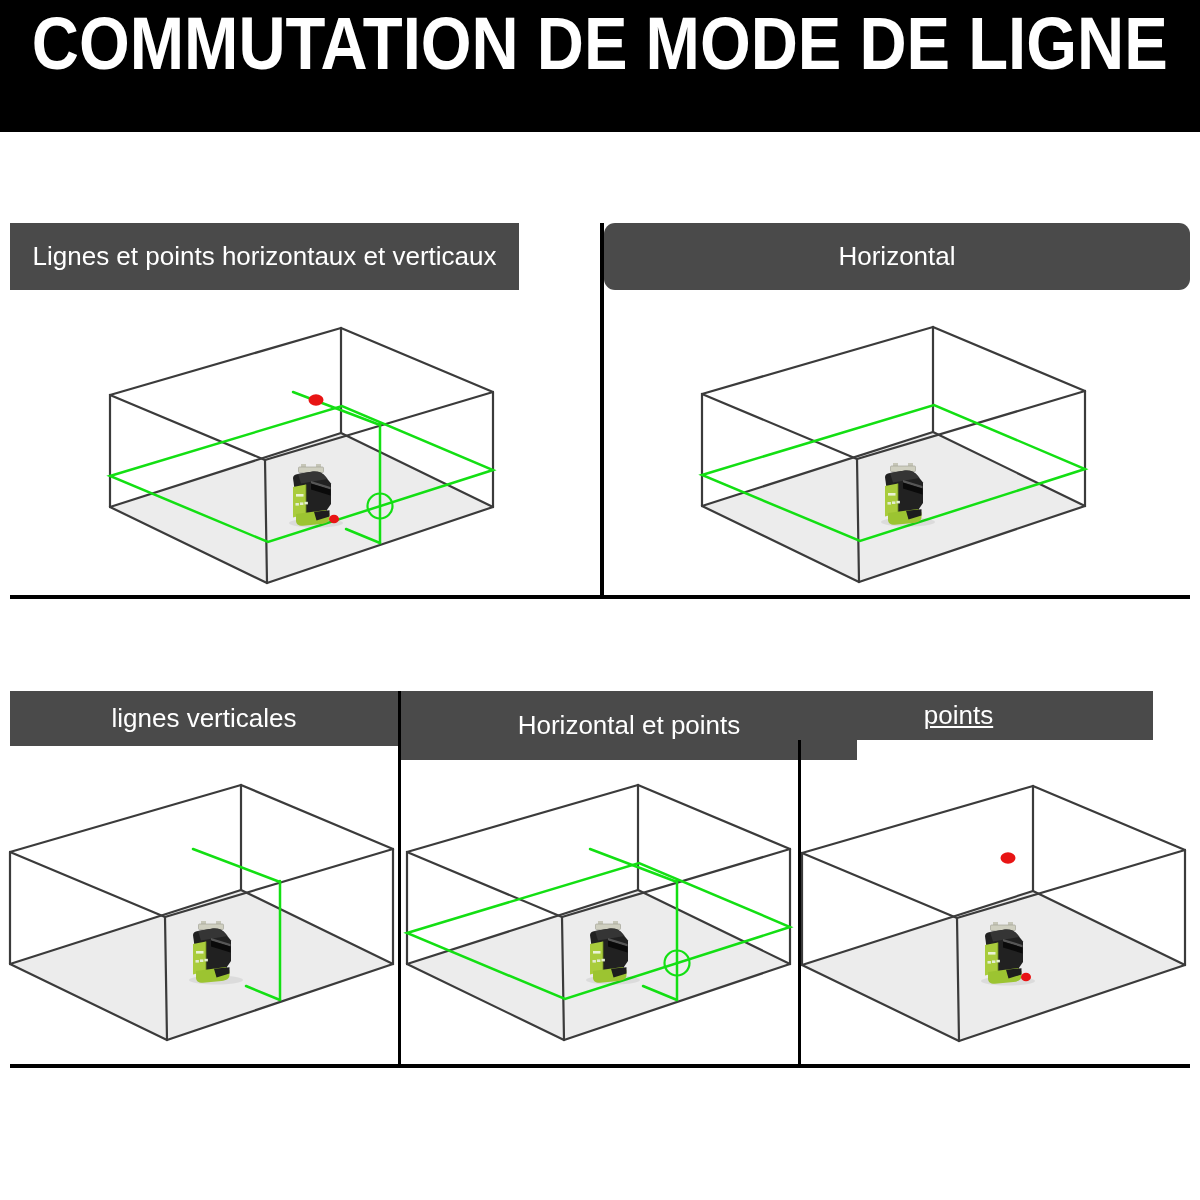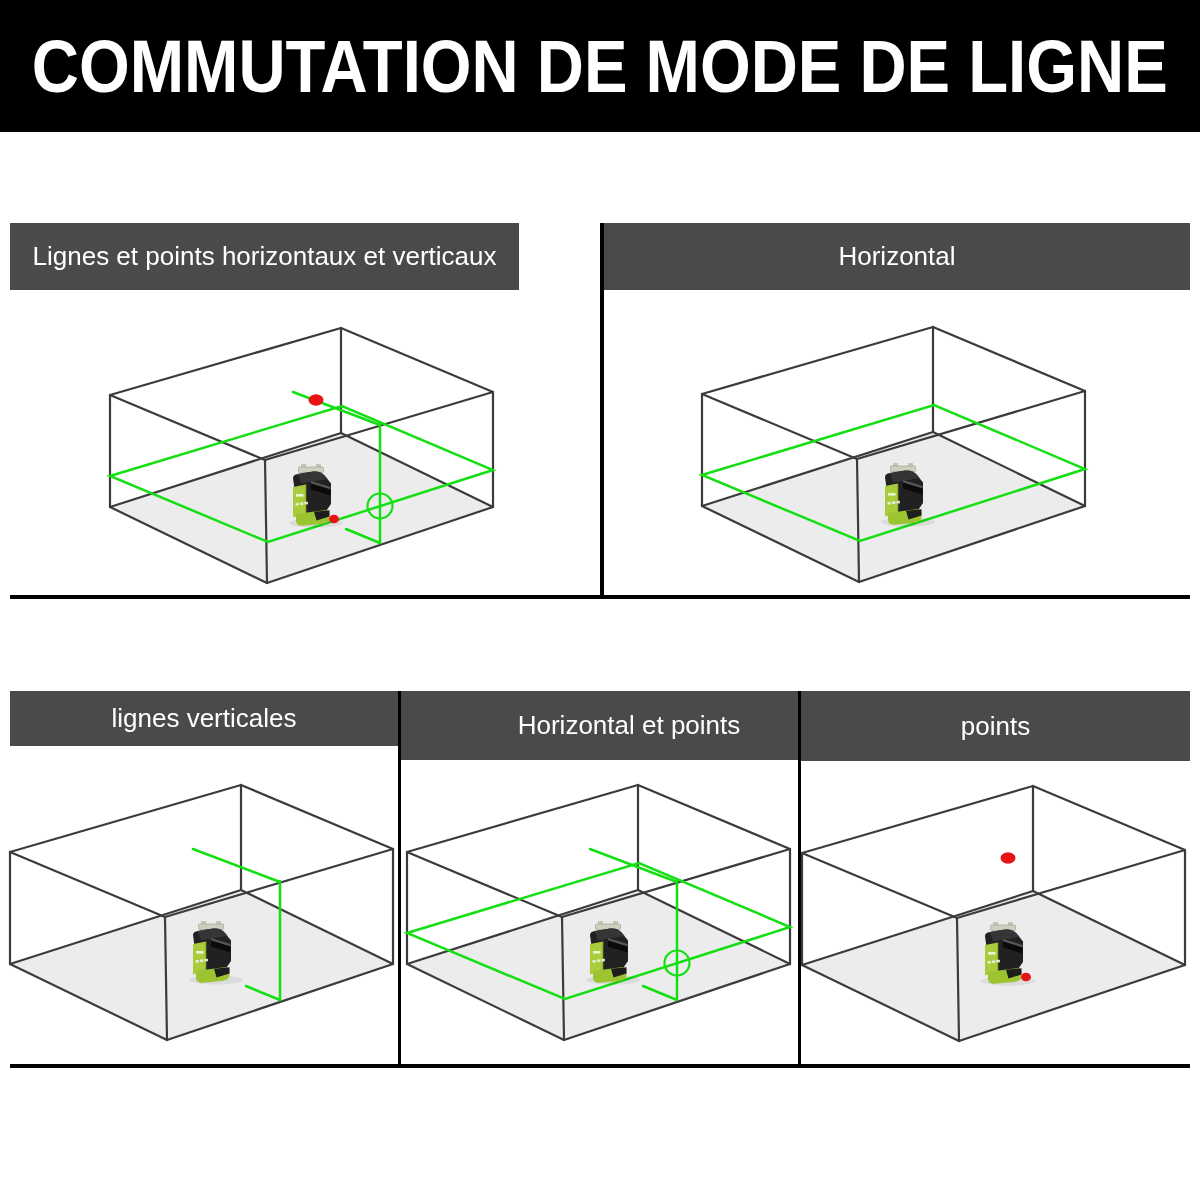--- a/index.html
+++ b/index.html
@@ -1,21 +1,21 @@
 <!DOCTYPE html>
 <html><head>
 <meta charset="utf-8">
 <style>
   html,body{margin:0;padding:0;background:#ffffff;}
   .page{position:relative;width:1200px;height:1200px;background:#ffffff;overflow:hidden;
         font-family:"Liberation Sans",sans-serif;}
   .abs{position:absolute;}
 
   .title-bar{left:0;top:0;width:1200px;height:132px;background:#000000;
-             display:flex;align-items:center;justify-content:center;}
+             display:flex;justify-content:center;}
   .title-bar h1{margin:0;color:#ffffff;font-size:75px;font-weight:bold;white-space:nowrap;
                 transform:scaleX(0.87);transform-origin:center;letter-spacing:0;}
 
   .panel-header{background:#4a4a4a;color:#ffffff;font-size:26px;
                 display:flex;align-items:center;justify-content:center;white-space:nowrap;}
   .vdiv{background:#000000;}
   .hrule{background:#000000;}
 
   .room-svg{position:absolute;overflow:visible;}
 </style>
@@ -23,21 +23,21 @@
 <body>
 
 <div class="page">
 
   <header class="abs title-bar">
     <h1>COMMUTATION DE MODE DE LIGNE</h1>
   </header>
 
   <div class="abs panel-header" style="left:10px;top:223px;width:509px;height:67px;">Lignes et points horizontaux et verticaux</div>
   <div class="abs vdiv" style="left:600px;top:223px;width:4px;height:376px;"></div>
-  <div class="abs panel-header" style="left:604px;top:223px;width:586px;height:67px;">Horizontal</div>
+  <div class="abs panel-header" style="left:604px;top:223px;width:586px;height:67px;border-radius:11px;">Horizontal</div>
 
   <svg class="room-svg" id="room-0" style="left:100px;top:324px;" width="400" height="268" viewBox="0 0 400 268">
       <polygon points="241,109 393,183 167,259 10,183" fill="#ECECEC"></polygon>
       <g stroke="#3B3B3B" stroke-width="2.2" stroke-linecap="round" fill="none">
         <line x1="241" y1="4" x2="10" y2="71"></line>
         <line x1="241" y1="4" x2="393" y2="68"></line>
         <line x1="10" y1="71" x2="165" y2="136"></line>
         <line x1="393" y1="68" x2="165" y2="136"></line>
         <line x1="10" y1="71" x2="10" y2="183"></line>
         <line x1="393" y1="68" x2="393" y2="183"></line>
@@ -116,21 +116,21 @@
         <polygon points="28,47.8 43.5,46.2 43.5,52.5 30.5,56.5" fill="#1d1d1d"></polygon>
       </g>
     </svg>
 
   <div class="abs hrule" style="left:10px;top:595px;width:1180px;height:4px;"></div>
 
   <div class="abs panel-header" style="left:10px;top:691px;width:388px;height:55px;">lignes verticales</div>
   <div class="abs vdiv" style="left:398px;top:691px;width:3px;height:377px;"></div>
   <div class="abs panel-header" style="left:401px;top:691px;width:456px;height:69px;">Horizontal et points</div>
   <div class="abs vdiv" style="left:798px;top:691px;width:3px;height:377px;"></div>
-  <div class="abs panel-header" style="left:801px;top:691px;width:389px;height:70px;">points</div>
+  <div class="abs panel-header" style="left:764px;top:691px;width:389px;height:49px;text-decoration:underline;">points</div>
 
   <svg class="room-svg" id="room-2" style="left:0px;top:781px;" width="400" height="268" viewBox="0 0 400 268">
       <polygon points="241,109 393,183 167,259 10,183" fill="#ECECEC"></polygon>
       <g stroke="#3B3B3B" stroke-width="2.2" stroke-linecap="round" fill="none">
         <line x1="241" y1="4" x2="10" y2="71"></line>
         <line x1="241" y1="4" x2="393" y2="68"></line>
         <line x1="10" y1="71" x2="165" y2="136"></line>
         <line x1="393" y1="68" x2="165" y2="136"></line>
         <line x1="10" y1="71" x2="10" y2="183"></line>
         <line x1="393" y1="68" x2="393" y2="183"></line>

